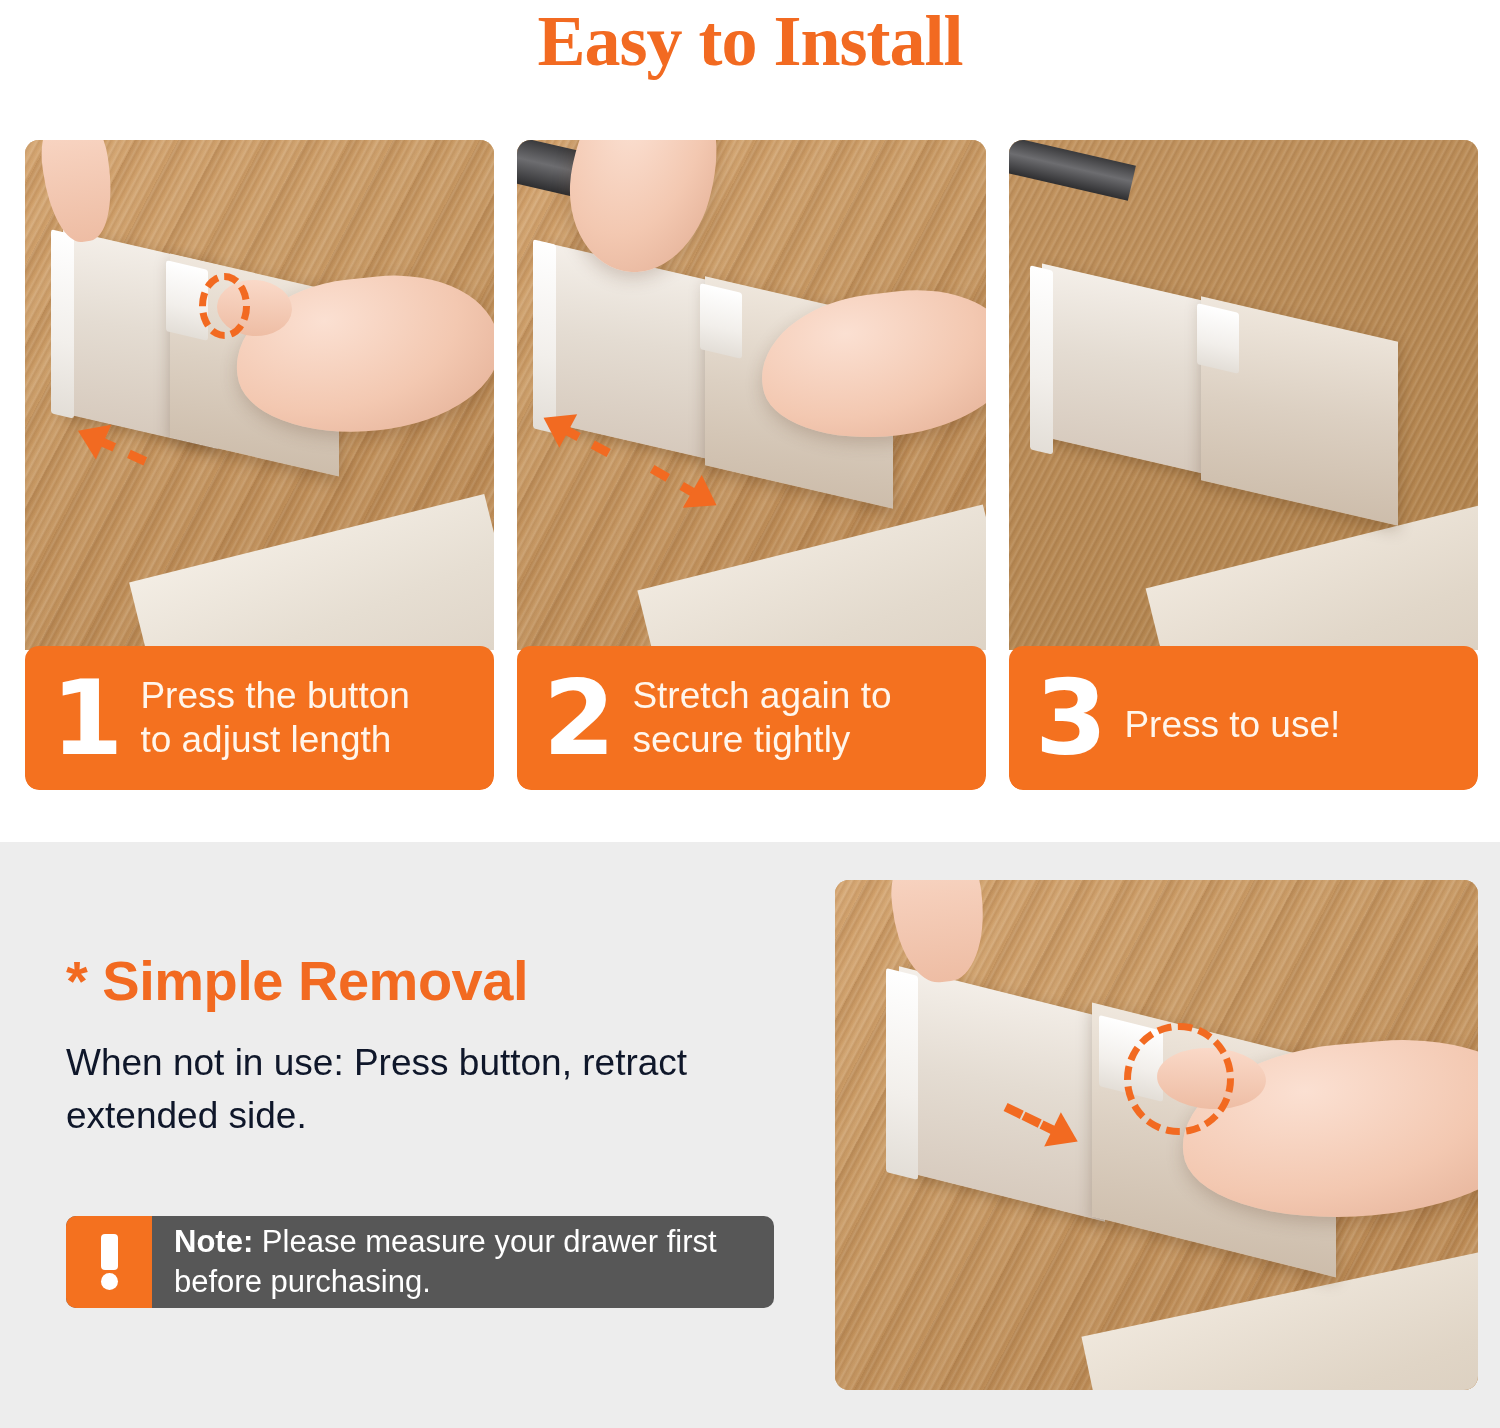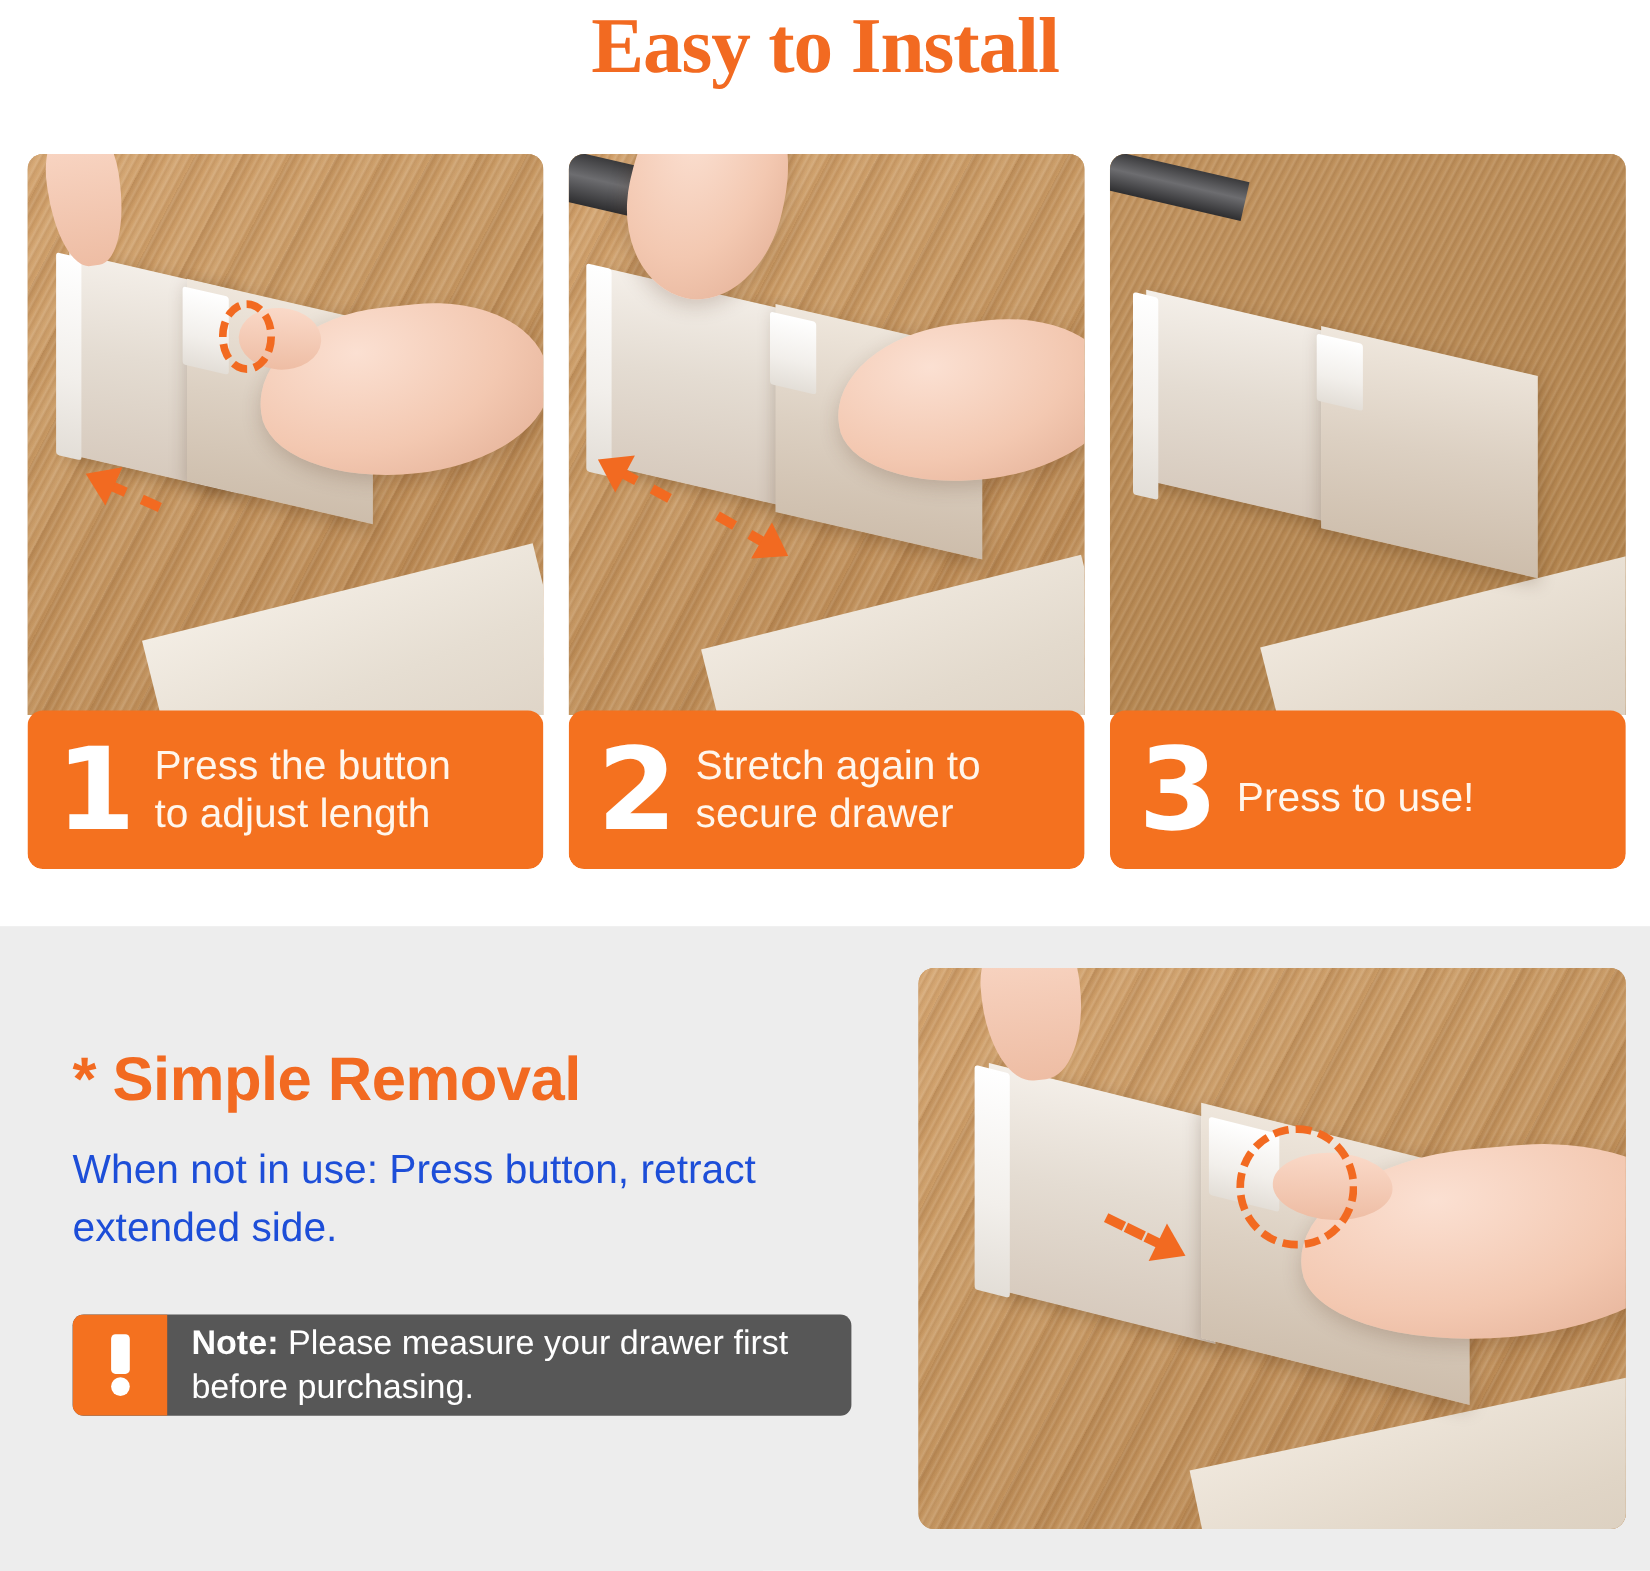--- a/index.html
+++ b/index.html
@@ -165,24 +165,24 @@
   }
   .removal-title{
     position:absolute; left:66px; top:106px;
     font-size:56px; font-weight:bold; color:#F26A21;
     letter-spacing:-0.5px;
     white-space:nowrap;
   }
   .removal-body{
     position:absolute; left:66px; top:195px;
     width:740px;
-    font-size:37px; line-height:1.42; color:#1d4ed8;
+    font-size:37px; line-height:1.42; color:#0f172a;
   }
   .note-box{
-    position:absolute; left:66px; top:353px;
+    position:absolute; left:66px; top:374px;
     width:708px; height:92px;
     display:flex;
     border-radius:10px;
     overflow:hidden;
     background:#575757;
   }
   .note-badge{
     flex:0 0 86px;
     background:#F4711F;
     display:flex; align-items:center; justify-content:center;
@@ -281,21 +281,21 @@
         <div class="arrow-dashed" style="left:28%;top:66%;width:11%;height:12px;transform:rotate(30deg);">
           <div class="shaft"></div>
           <div class="arrow-head" style="right:-22px;top:-15px;border-left:28px solid #F26A21;border-top:19px solid transparent;border-bottom:19px solid transparent;"></div>
         </div>
       </div>
 
       <div class="caption">
         <div class="step-num">2</div>
         <div class="step-text">
           <div>Stretch again to</div>
-          <div>secure drawer</div>
+          <div>secure tightly</div>
         </div>
       </div>
     </div>
 
     <div class="step-card s3">
       <div class="photo">
         <div class="wood dark"></div>
         <div class="rail" style="width:34%;height:7%;"></div>
 
         <div class="drawer-wall" style="right:-14%;bottom:-20%;width:74%;height:50%;transform:rotate(-14deg);

